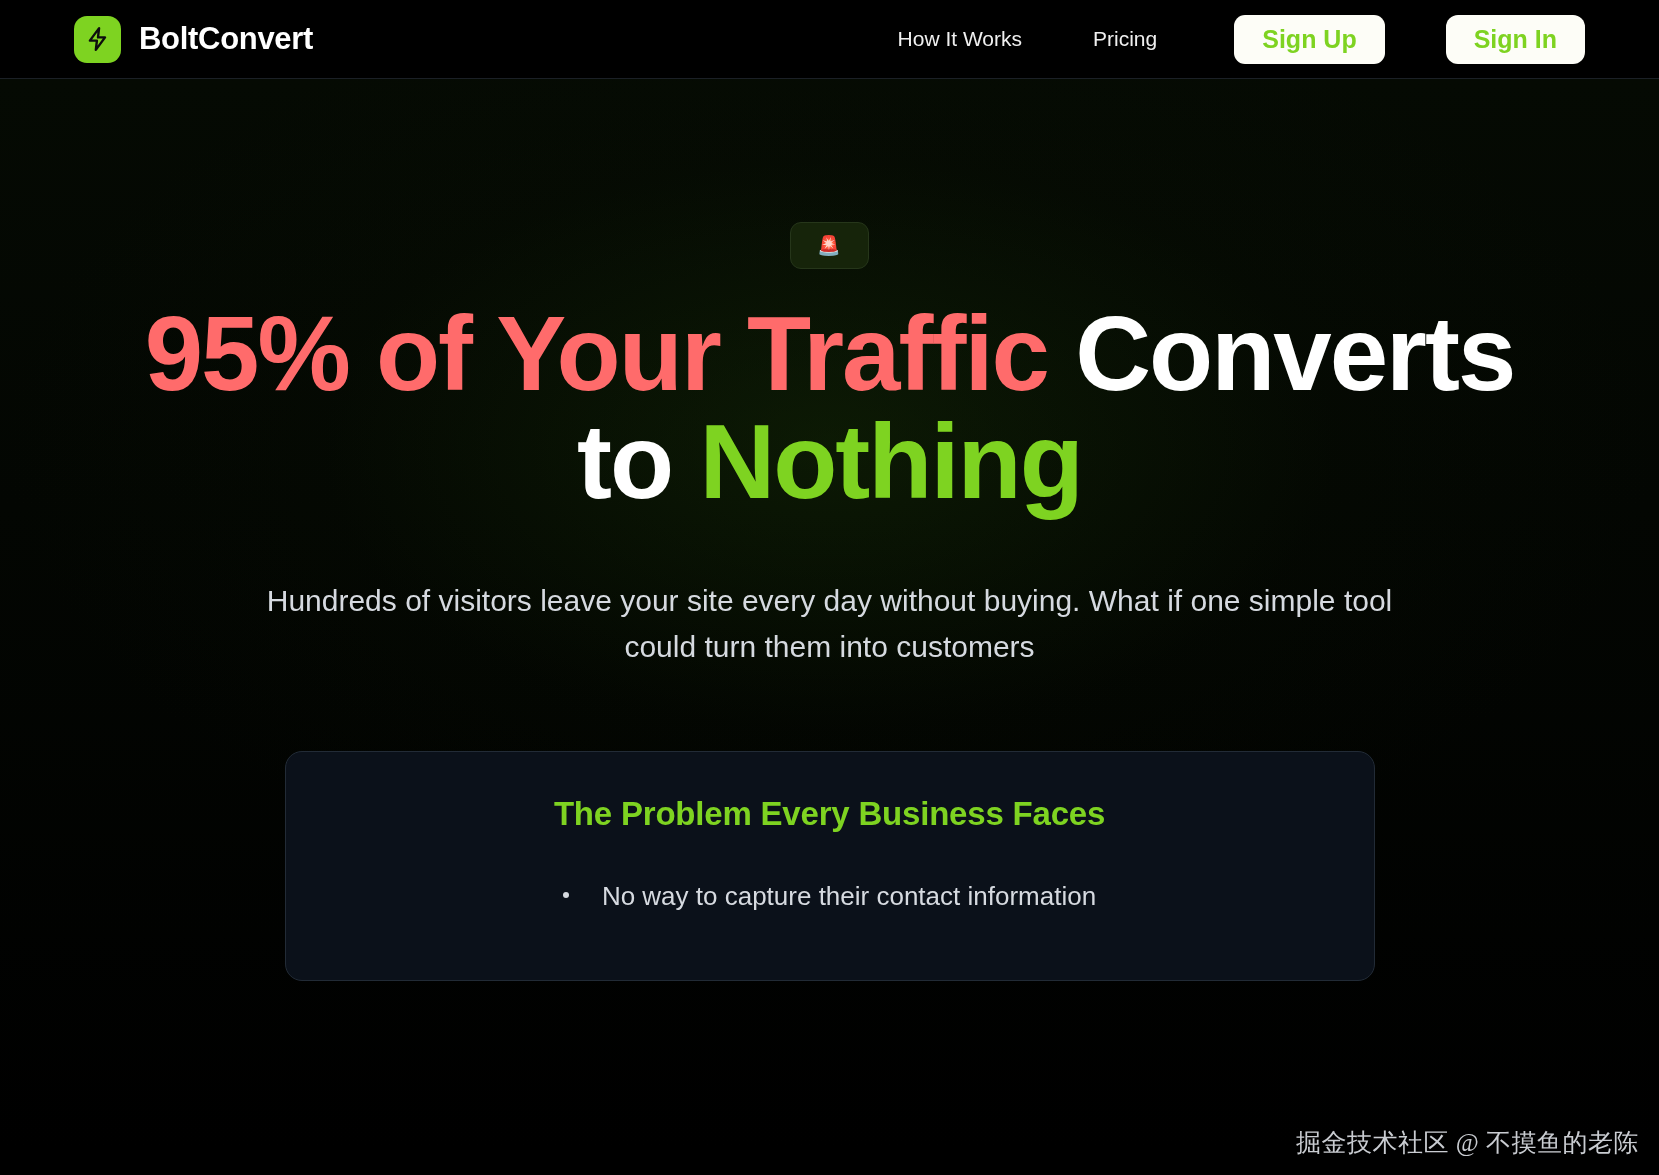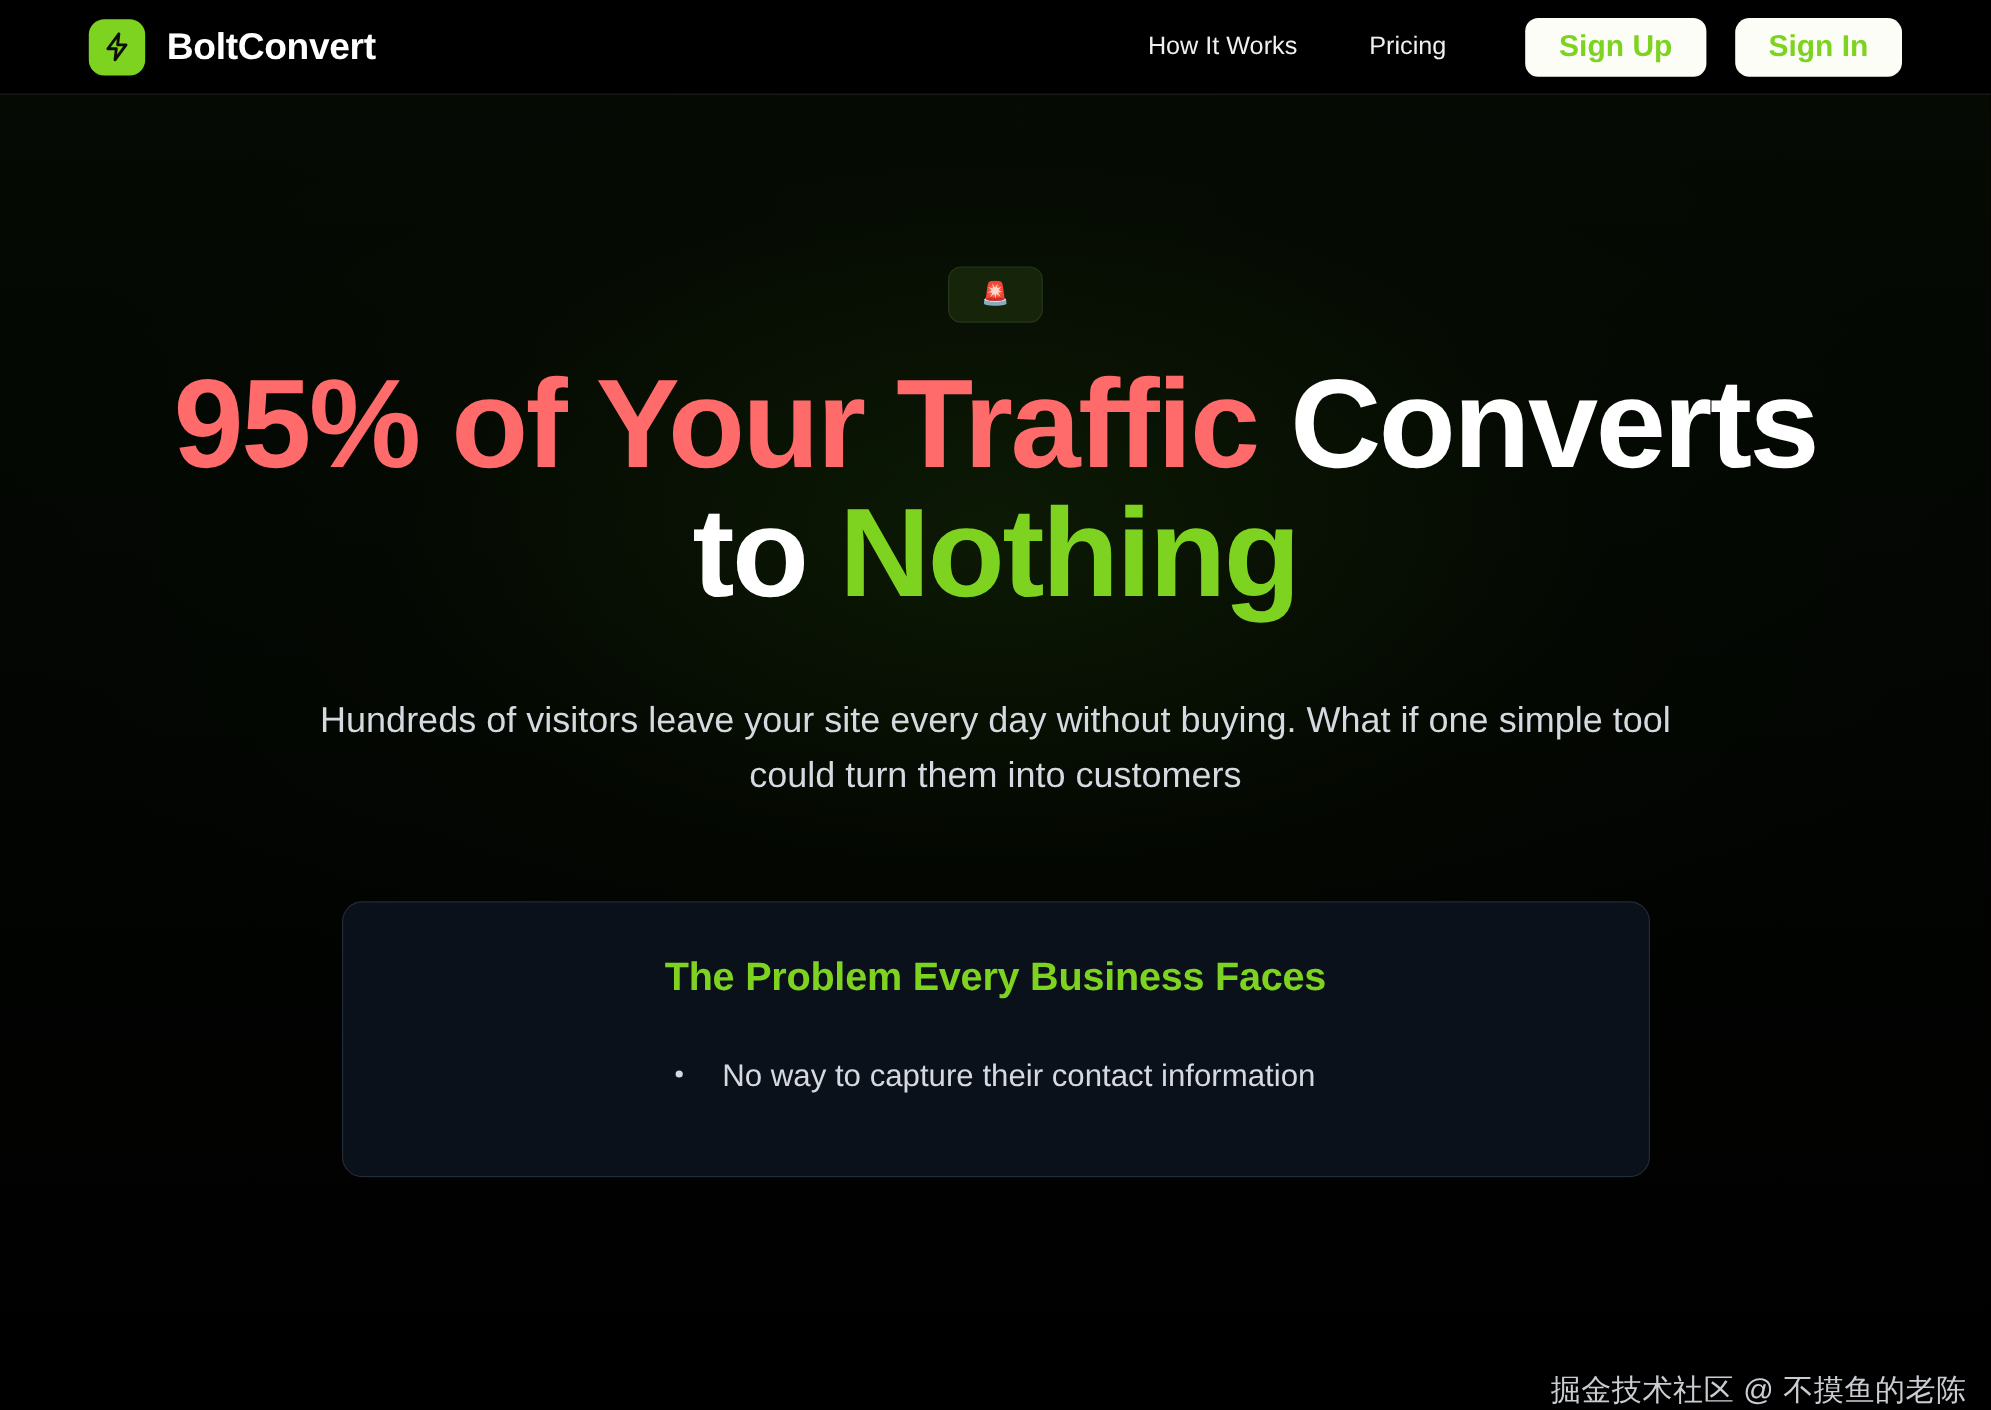--- a/index.html
+++ b/index.html
@@ -51,21 +51,21 @@
     font-size:31px;
     font-weight:bold;
     letter-spacing:-0.3px;
     white-space:nowrap;
   }
 
   .nav-right {
     margin-left:auto;
     display:flex;
     align-items:center;
-    gap:0;
+    gap:11px;
   }
   .nav-link {
     color:#f0f0f0;
     font-size:21px;
     text-decoration:none;
     white-space:nowrap;
     padding:0 30px;
     cursor:pointer;
   }
   .nav-btn {
@@ -78,21 +78,21 @@
     font-weight:bold;
     border:none;
     border-radius:11px;
     height:49px;
     padding:0 28px;
     margin-left:36px;
     cursor:pointer;
     white-space:nowrap;
     font-family:"Liberation Sans", sans-serif;
   }
-  .nav-btn.signin { margin-left:24px;border-radius:12px; }
+  .nav-btn.signin { margin-left:50px;border-radius:12px; }
 
   
   .hero {
     position:relative;
     height:1070px;
     background:
       radial-gradient(ellipse 1100px 620px at 50% 34%, rgba(33,70,10,0.30) 0%, rgba(12,24,4,0.12) 46%, rgba(0,0,0,0) 75%),
       linear-gradient(180deg, #050a03 0%, #030602 40%, #000000 100%);
     overflow:hidden;
   }
@@ -185,24 +185,24 @@
     vertical-align:middle;
     margin-right:33px;
     position:relative;
     top:-4px;
   }
 
   
   .watermark {
     position:absolute;
     right:20px;
-    bottom:0;
+    bottom:16px;
     color:#c9ccd1;
     font-size:25px;
-    font-family:Liberation Sans, sans-serif;
+    font-family:Liberation Serif, serif;
     white-space:nowrap;
     z-index:9;
     letter-spacing:0.5px;
   }
 </style>
 </head>
 <body>
 
 <div class="page">
 

